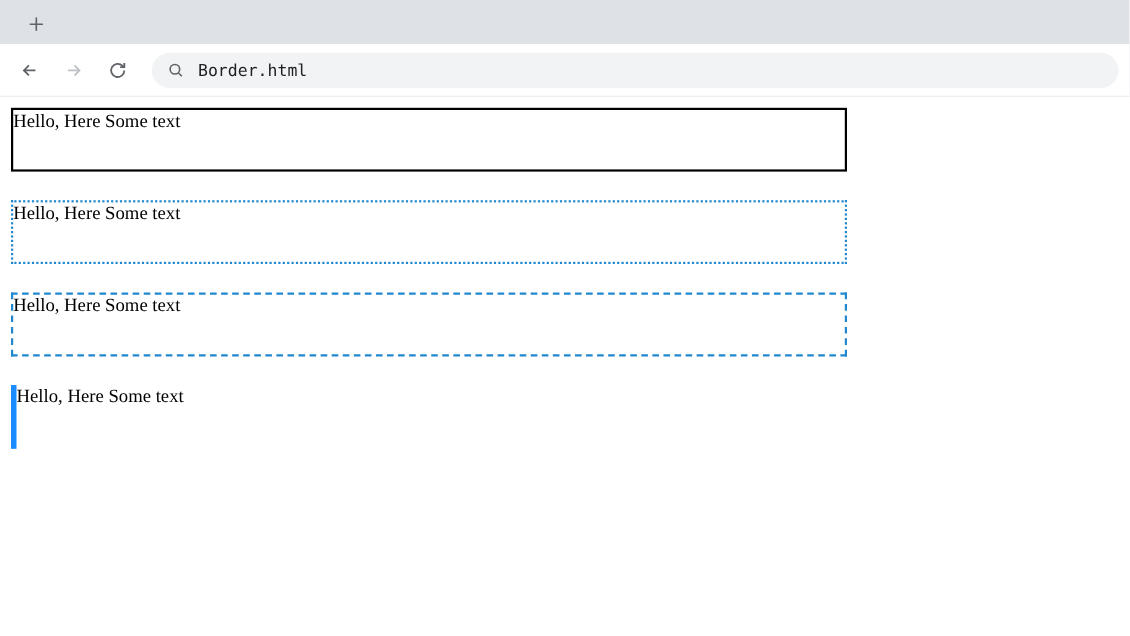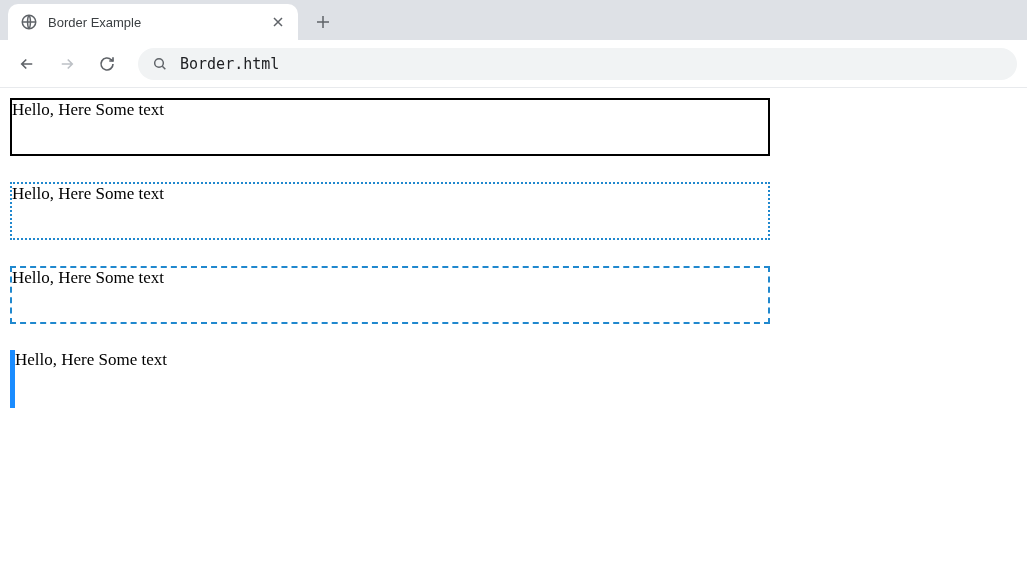--- a/index.html
+++ b/index.html
@@ -154,34 +154,20 @@
     .box4 {
       border-left: 5px solid #1a8cff;
       padding-left: 0px;
     }
   </style>
 </head>
 <body>
 
 <div class="browser-chrome">
   <div class="tab-bar">
-    <div class="tab">
-      <span class="favicon">
-        <svg viewBox="0 0 24 24" fill="none" stroke="#5f6368" stroke-width="2">
-          <circle cx="12" cy="12" r="9"></circle>
-          <path d="M3 12h18M12 3c2.5 3 2.5 15 0 18M12 3c-2.5 3-2.5 15 0 18"></path>
-        </svg>
-      </span>
-      <span class="title">Border Example</span>
-      <span class="close">
-        <svg width="10" height="10" viewBox="0 0 10 10">
-          <path d="M1 1 L9 9 M9 1 L1 9" stroke="#5f6368" stroke-width="1.5"></path>
-        </svg>
-      </span>
-    </div>
     <div class="new-tab">
       <svg width="14" height="14" viewBox="0 0 14 14">
         <path d="M7 1 L7 13 M1 7 L13 7" stroke="#5f6368" stroke-width="1.5"></path>
       </svg>
     </div>
   </div>
   <div class="toolbar">
     <div class="nav-btn">
       <svg viewBox="0 0 24 24" fill="none" stroke="#5f6368" stroke-width="2.2">
         <path d="M19 12H5M11 6l-6 6 6 6"></path>

